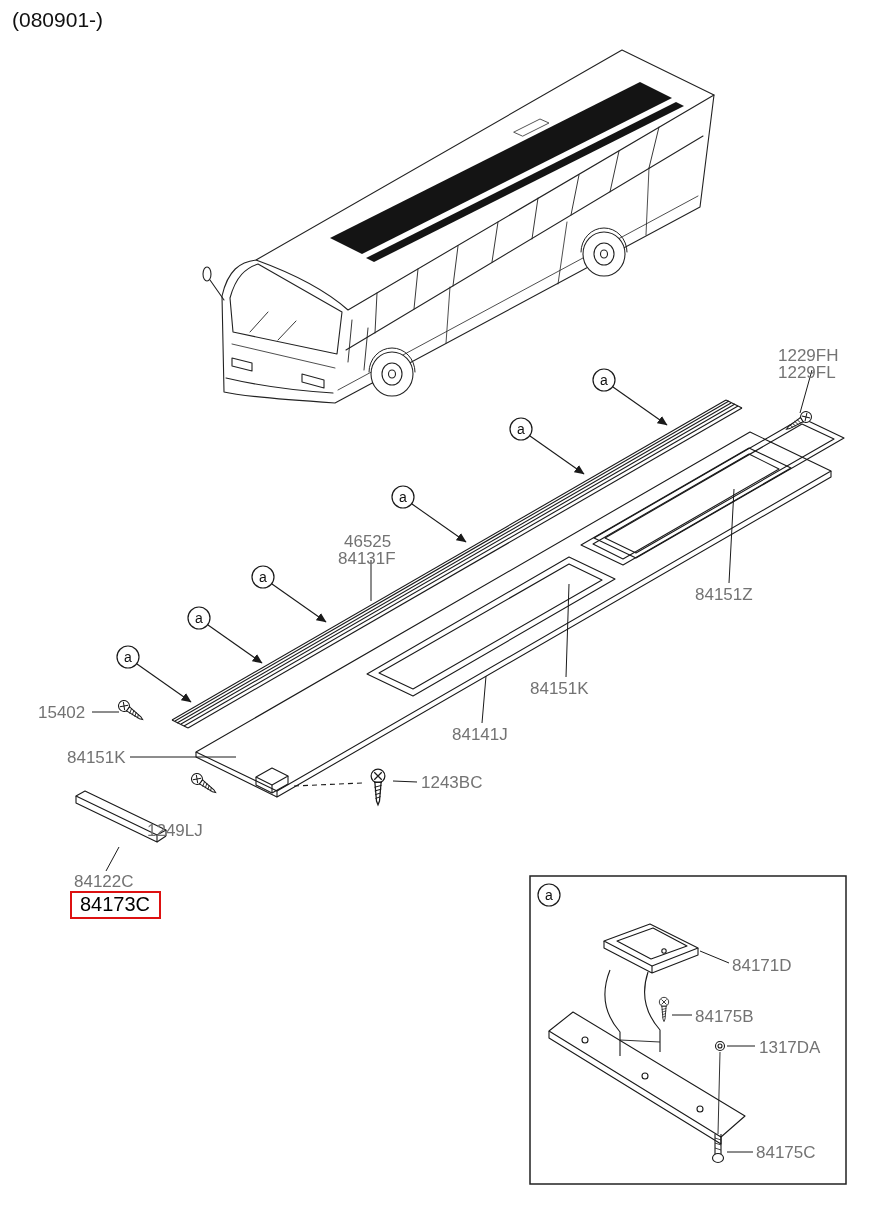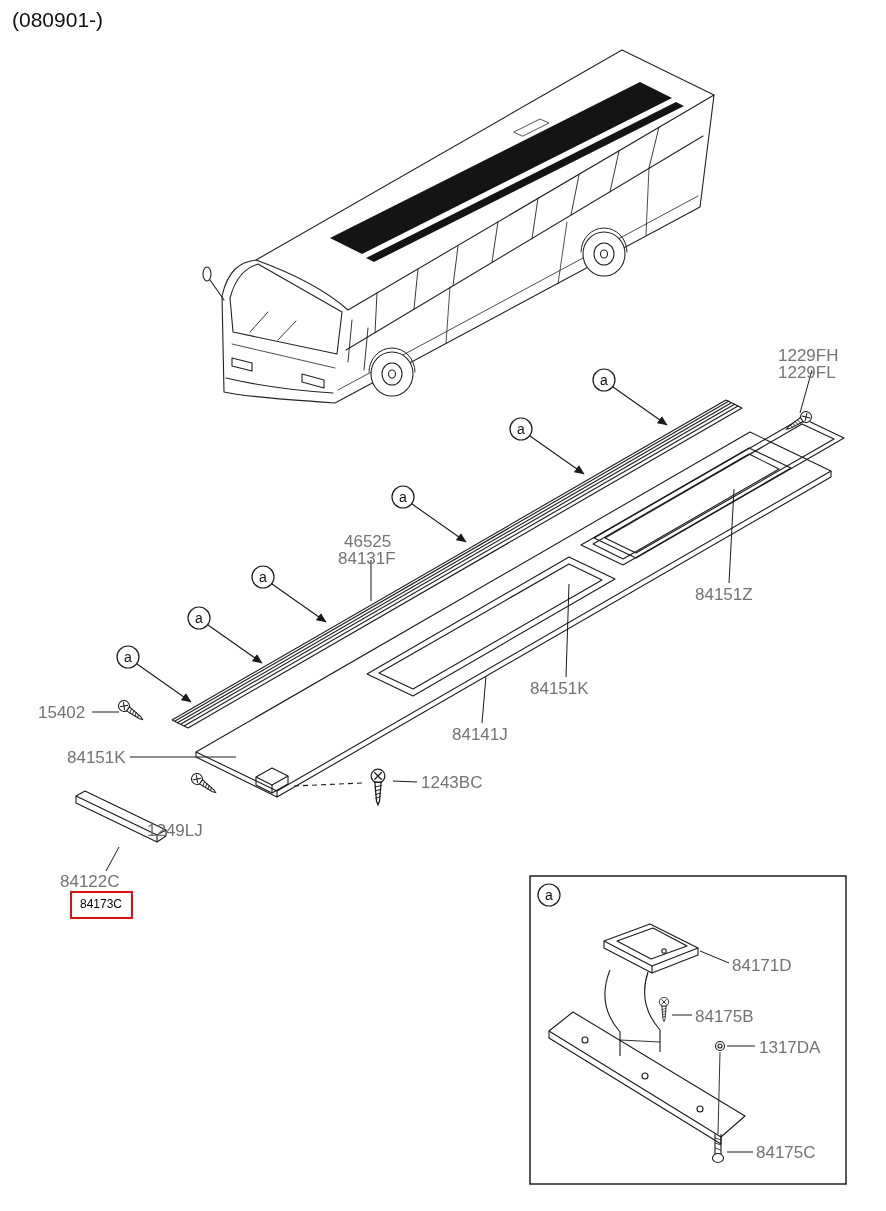--- a/index.html
+++ b/index.html
@@ -2,21 +2,21 @@
 <html><head>
 <meta charset="utf-8">
 <style>
   html,body{margin:0;padding:0;background:#fff;}
   #page{position:relative;width:886px;height:1211px;background:#fff;overflow:hidden;
         font-family:"Liberation Sans", sans-serif;color:#000;}
   #art{position:absolute;left:0;top:0;z-index:1;}
   .lbl{position:absolute;z-index:3;font-size:17px;line-height:19px;white-space:nowrap;color:#737373;}
   .hdr{position:absolute;z-index:3;font-size:21px;color:#111;}
   .red-box{position:absolute;z-index:3;border:2px solid #dd1111;padding:2px 9px 3px 8px;
-           font-size:12px;line-height:19px;white-space:nowrap;background:transparent;text-align:center;}
+           font-size:20px;line-height:19px;white-space:nowrap;background:transparent;text-align:center;}
 </style>
 </head>
 <body>
 
 <div id="page">
 
   <svg id="art" width="886" height="1211" viewBox="0 0 886 1211">
     <defs>
       <marker id="arrow" markerWidth="11" markerHeight="9" refX="8.5" refY="4" orient="auto">
         <path d="M0,0 L9,4 L0,8 Z" fill="#1a1a1a"></path>
@@ -226,21 +226,21 @@
   <div class="lbl" style="left:778px;top:363px">1229FL</div>
   <div class="lbl" style="left:344px;top:532px">46525</div>
   <div class="lbl" style="left:338px;top:549px">84131F</div>
   <div class="lbl" style="left:695px;top:585px">84151Z</div>
   <div class="lbl" style="left:530px;top:679px">84151K</div>
   <div class="lbl" style="left:452px;top:725px">84141J</div>
   <div class="lbl" style="left:38px;top:703px">15402</div>
   <div class="lbl" style="left:67px;top:748px">84151K</div>
   <div class="lbl" style="left:421px;top:773px">1243BC</div>
   <div class="lbl" style="left:147px;top:821px">1249LJ</div>
-  <div class="lbl" style="left:60px;top:872px">84122C</div>
+  <div class="lbl" style="left:74px;top:872px">84122C</div>
 
   <div class="red-box" style="left:70px;top:891px">
     <span>84173C</span>
   </div>
 
   <div class="lbl" style="left:732px;top:956px">84171D</div>
   <div class="lbl" style="left:695px;top:1007px">84175B</div>
   <div class="lbl" style="left:759px;top:1038px">1317DA</div>
   <div class="lbl" style="left:756px;top:1143px">84175C</div>
 

